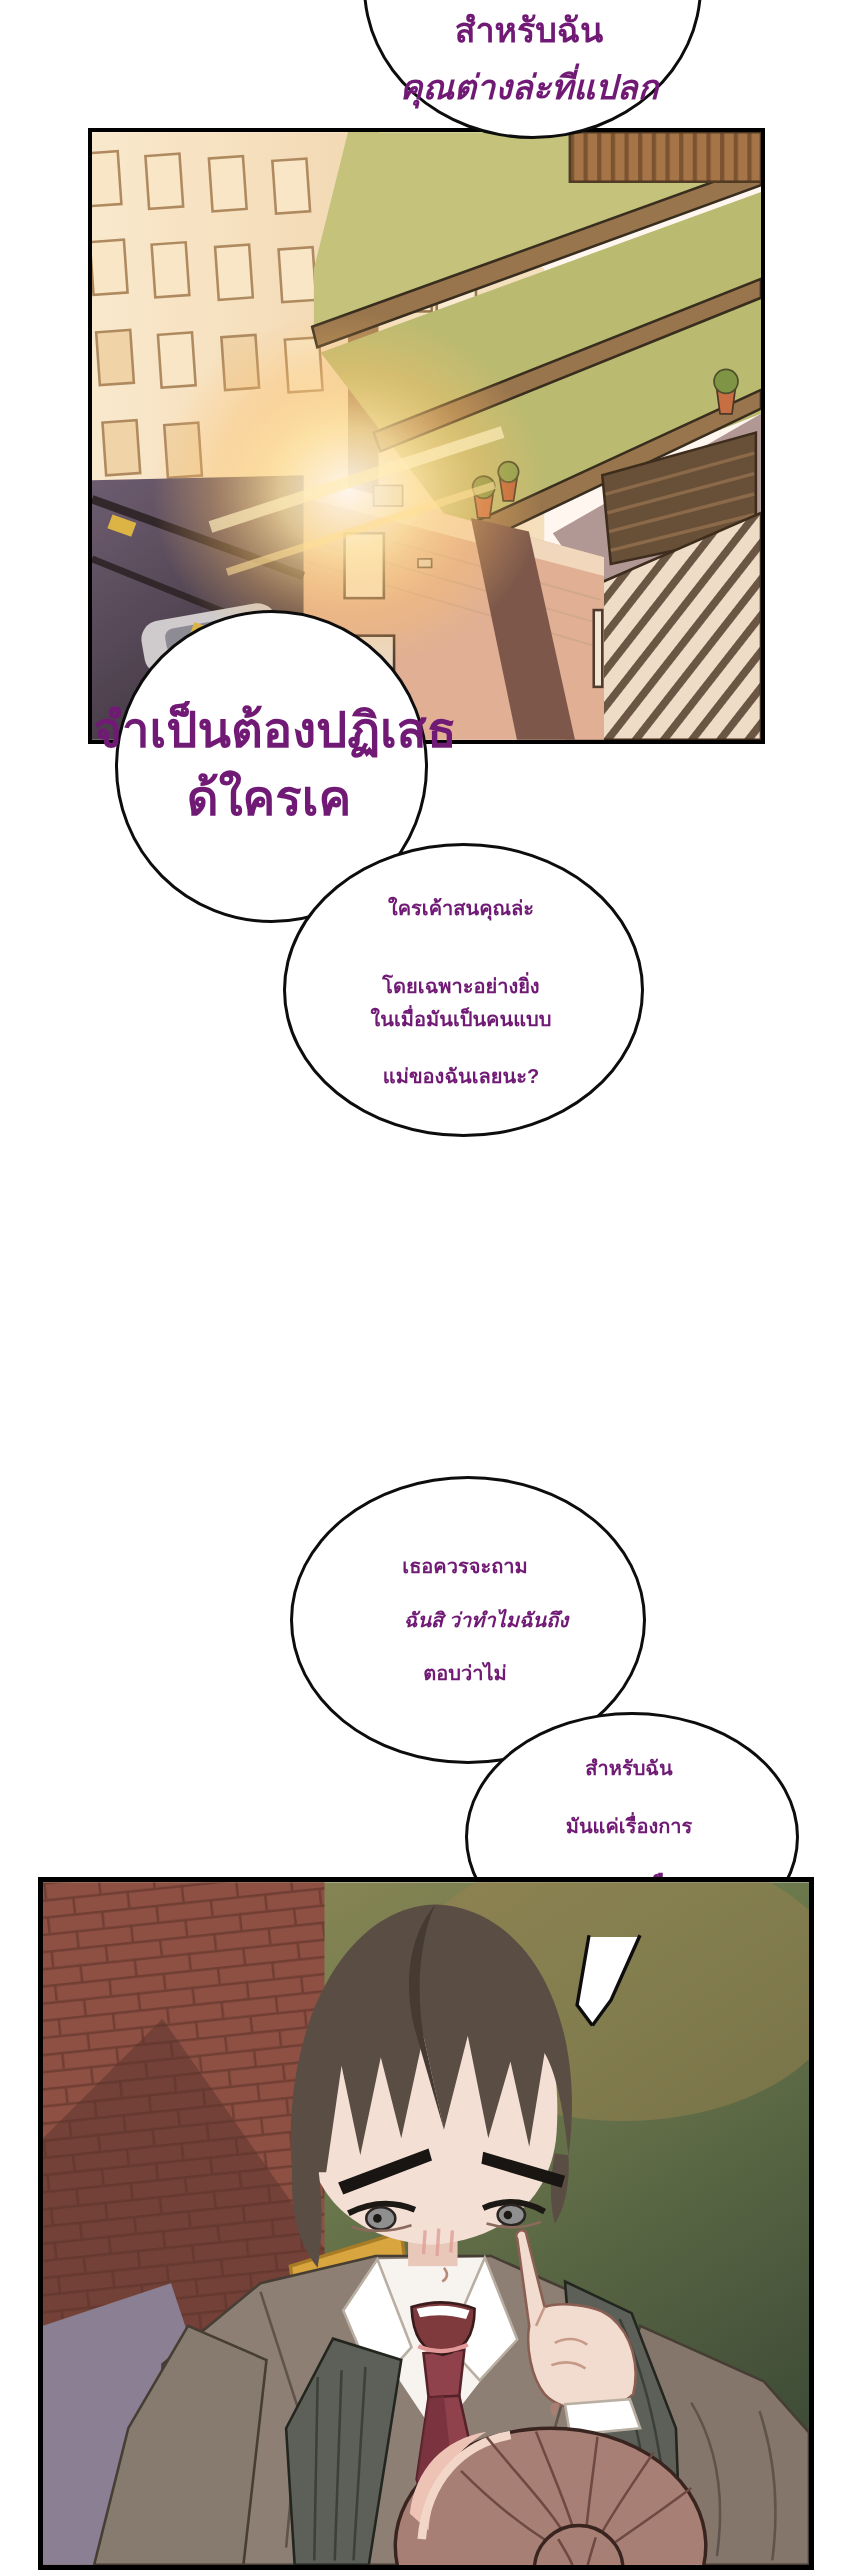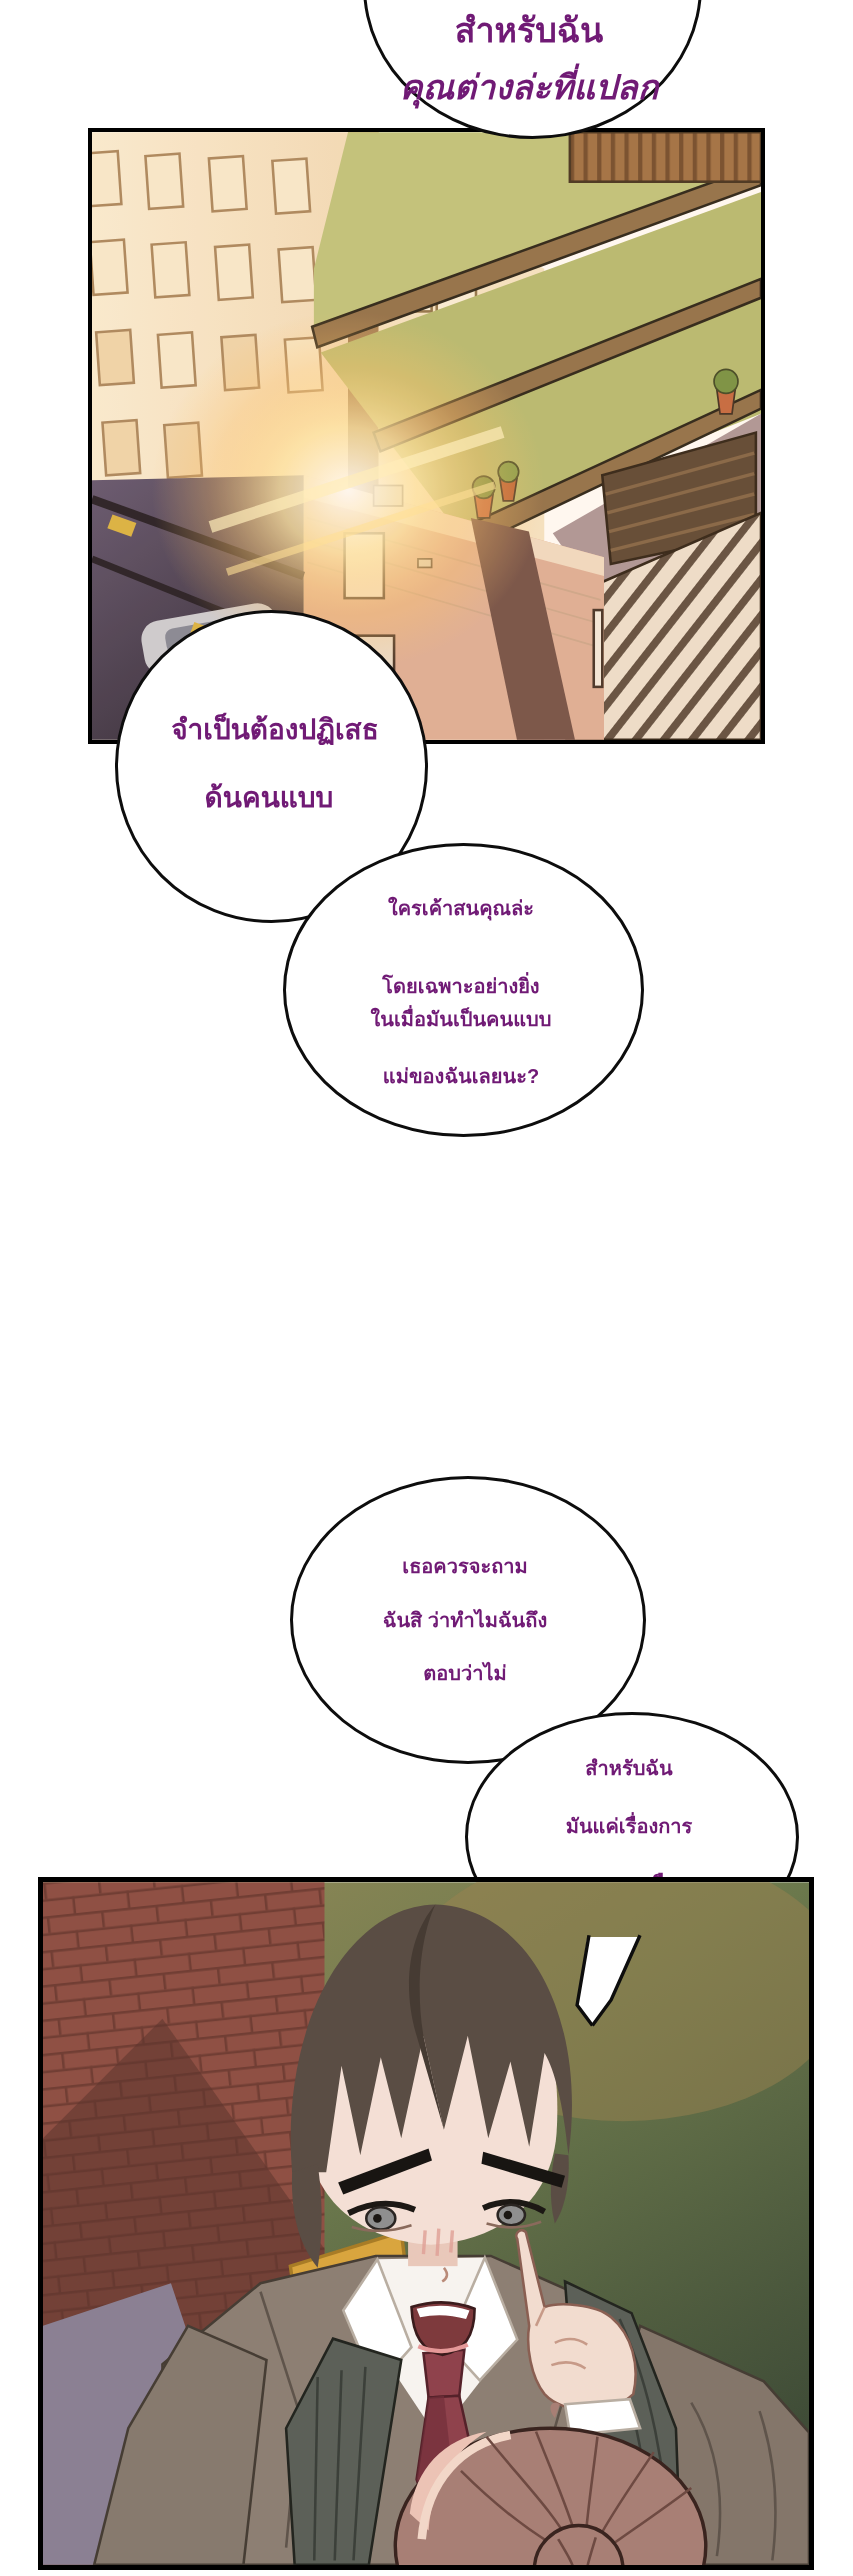--- a/index.html
+++ b/index.html
@@ -3,21 +3,21 @@
 <meta charset="utf-8">
 <style>
   html,body{margin:0;padding:0;background:#ffffff;}
   #page{position:relative;width:853px;height:2576px;background:#ffffff;overflow:hidden;
         font-family:"Liberation Sans","DejaVu Sans",sans-serif;}
   .panel{position:absolute;border:4.3px solid #000;box-sizing:border-box;overflow:hidden;background:#fff;}
   .bubble{position:absolute;background:#ffffff;border:3.4px solid #0d0d0d;border-radius:50%;}
   .bline{position:absolute;width:444px;text-align:center;font-weight:bold;color:#701a75;
          transform:translateX(-50%);white-space:nowrap;}
   .f40{font-size:34px;line-height:43px;}
-  .f42{font-size:28px;line-height:44px;}
+  .f42{font-size:49px;line-height:44px;}
   .f38{font-size:20px;line-height:43px;}
   svg{display:block;}
 </style>
 </head>
 <body>
 
 <div id="page">
 
   <div class="panel" style="left:88px;top:128px;width:677px;height:616px;">
     <svg width="669" height="608" viewBox="0 0 784 712">
@@ -170,32 +170,32 @@
   </div>
 
   <div class="bubble" style="left:363px;top:-166px;width:333px;height:299px;"></div>
   <div class="bline f40" style="left:529px;top:8.5px;">สำหรับฉัน</div>
   <div class="bline f40" style="left:529px;top:66px;font-style:italic;">คุณต่างล่ะที่แปลก</div>
 
   <div class="bubble" style="left:115px;top:610px;width:307px;height:307px;"></div>
   <div class="bubble" style="left:283px;top:843px;width:355px;height:288px;"></div>
 
   <div class="bline f42" style="left:275px;top:708px;">จำเป็นต้องปฏิเสธ</div>
-  <div class="bline f42" style="left:269px;top:776px;">ด้นคนแบบ</div>
+  <div class="bline f42" style="left:269px;top:776px;">ด้ใครเค</div>
 
   <div class="bline f38" style="left:461px;top:887px;">ใครเค้าสนคุณล่ะ</div>
   <div class="bline f38" style="left:461px;top:943px;margin-top:22px;">โดยเฉพาะอย่างยิ่ง</div>
   <div class="bline f38" style="left:461px;top:998px;">ในเมื่อมันเป็นคนแบบ</div>
   <div class="bline f38" style="left:461px;top:1055px;">แม่ของฉันเลยนะ?</div>
 
   <div class="bubble" style="left:290px;top:1476px;width:350px;height:282px;"></div>
   <div class="bubble" style="left:465px;top:1712px;width:328px;height:244px;"></div>
 
   <div class="bline f38" style="left:465px;top:1546px;font-family:Liberation Mono, monospace;">เธอควรจะถาม</div>
-  <div class="bline f38" style="left:465px;top:1599px;">ฉันสิ ว่าทำไมฉันถึง</div>
+  <div class="bline f38" style="left:486px;top:1599px;font-style:italic;">ฉันสิ ว่าทำไมฉันถึง</div>
   <div class="bline f38" style="left:465px;top:1652px;">ตอบว่าไม่</div>
 
   <div class="bline f38" style="left:629px;top:1747px;">สำหรับฉัน</div>
   <div class="bline f38" style="left:629px;top:1805px;">มันแค่เรื่องการ</div>
   <div class="bline f38" style="left:629px;top:1862px;">แสดงจุดยืน</div>
 
   <div class="panel" style="left:38px;top:1877px;width:776px;height:693px;border-width:5.1px;z-index:0;">
     <svg width="766" height="683" viewBox="0 0 898 800">
       <defs>
         <linearGradient id="gOlive" x1="0" y1="0" x2="0.7" y2="1">

